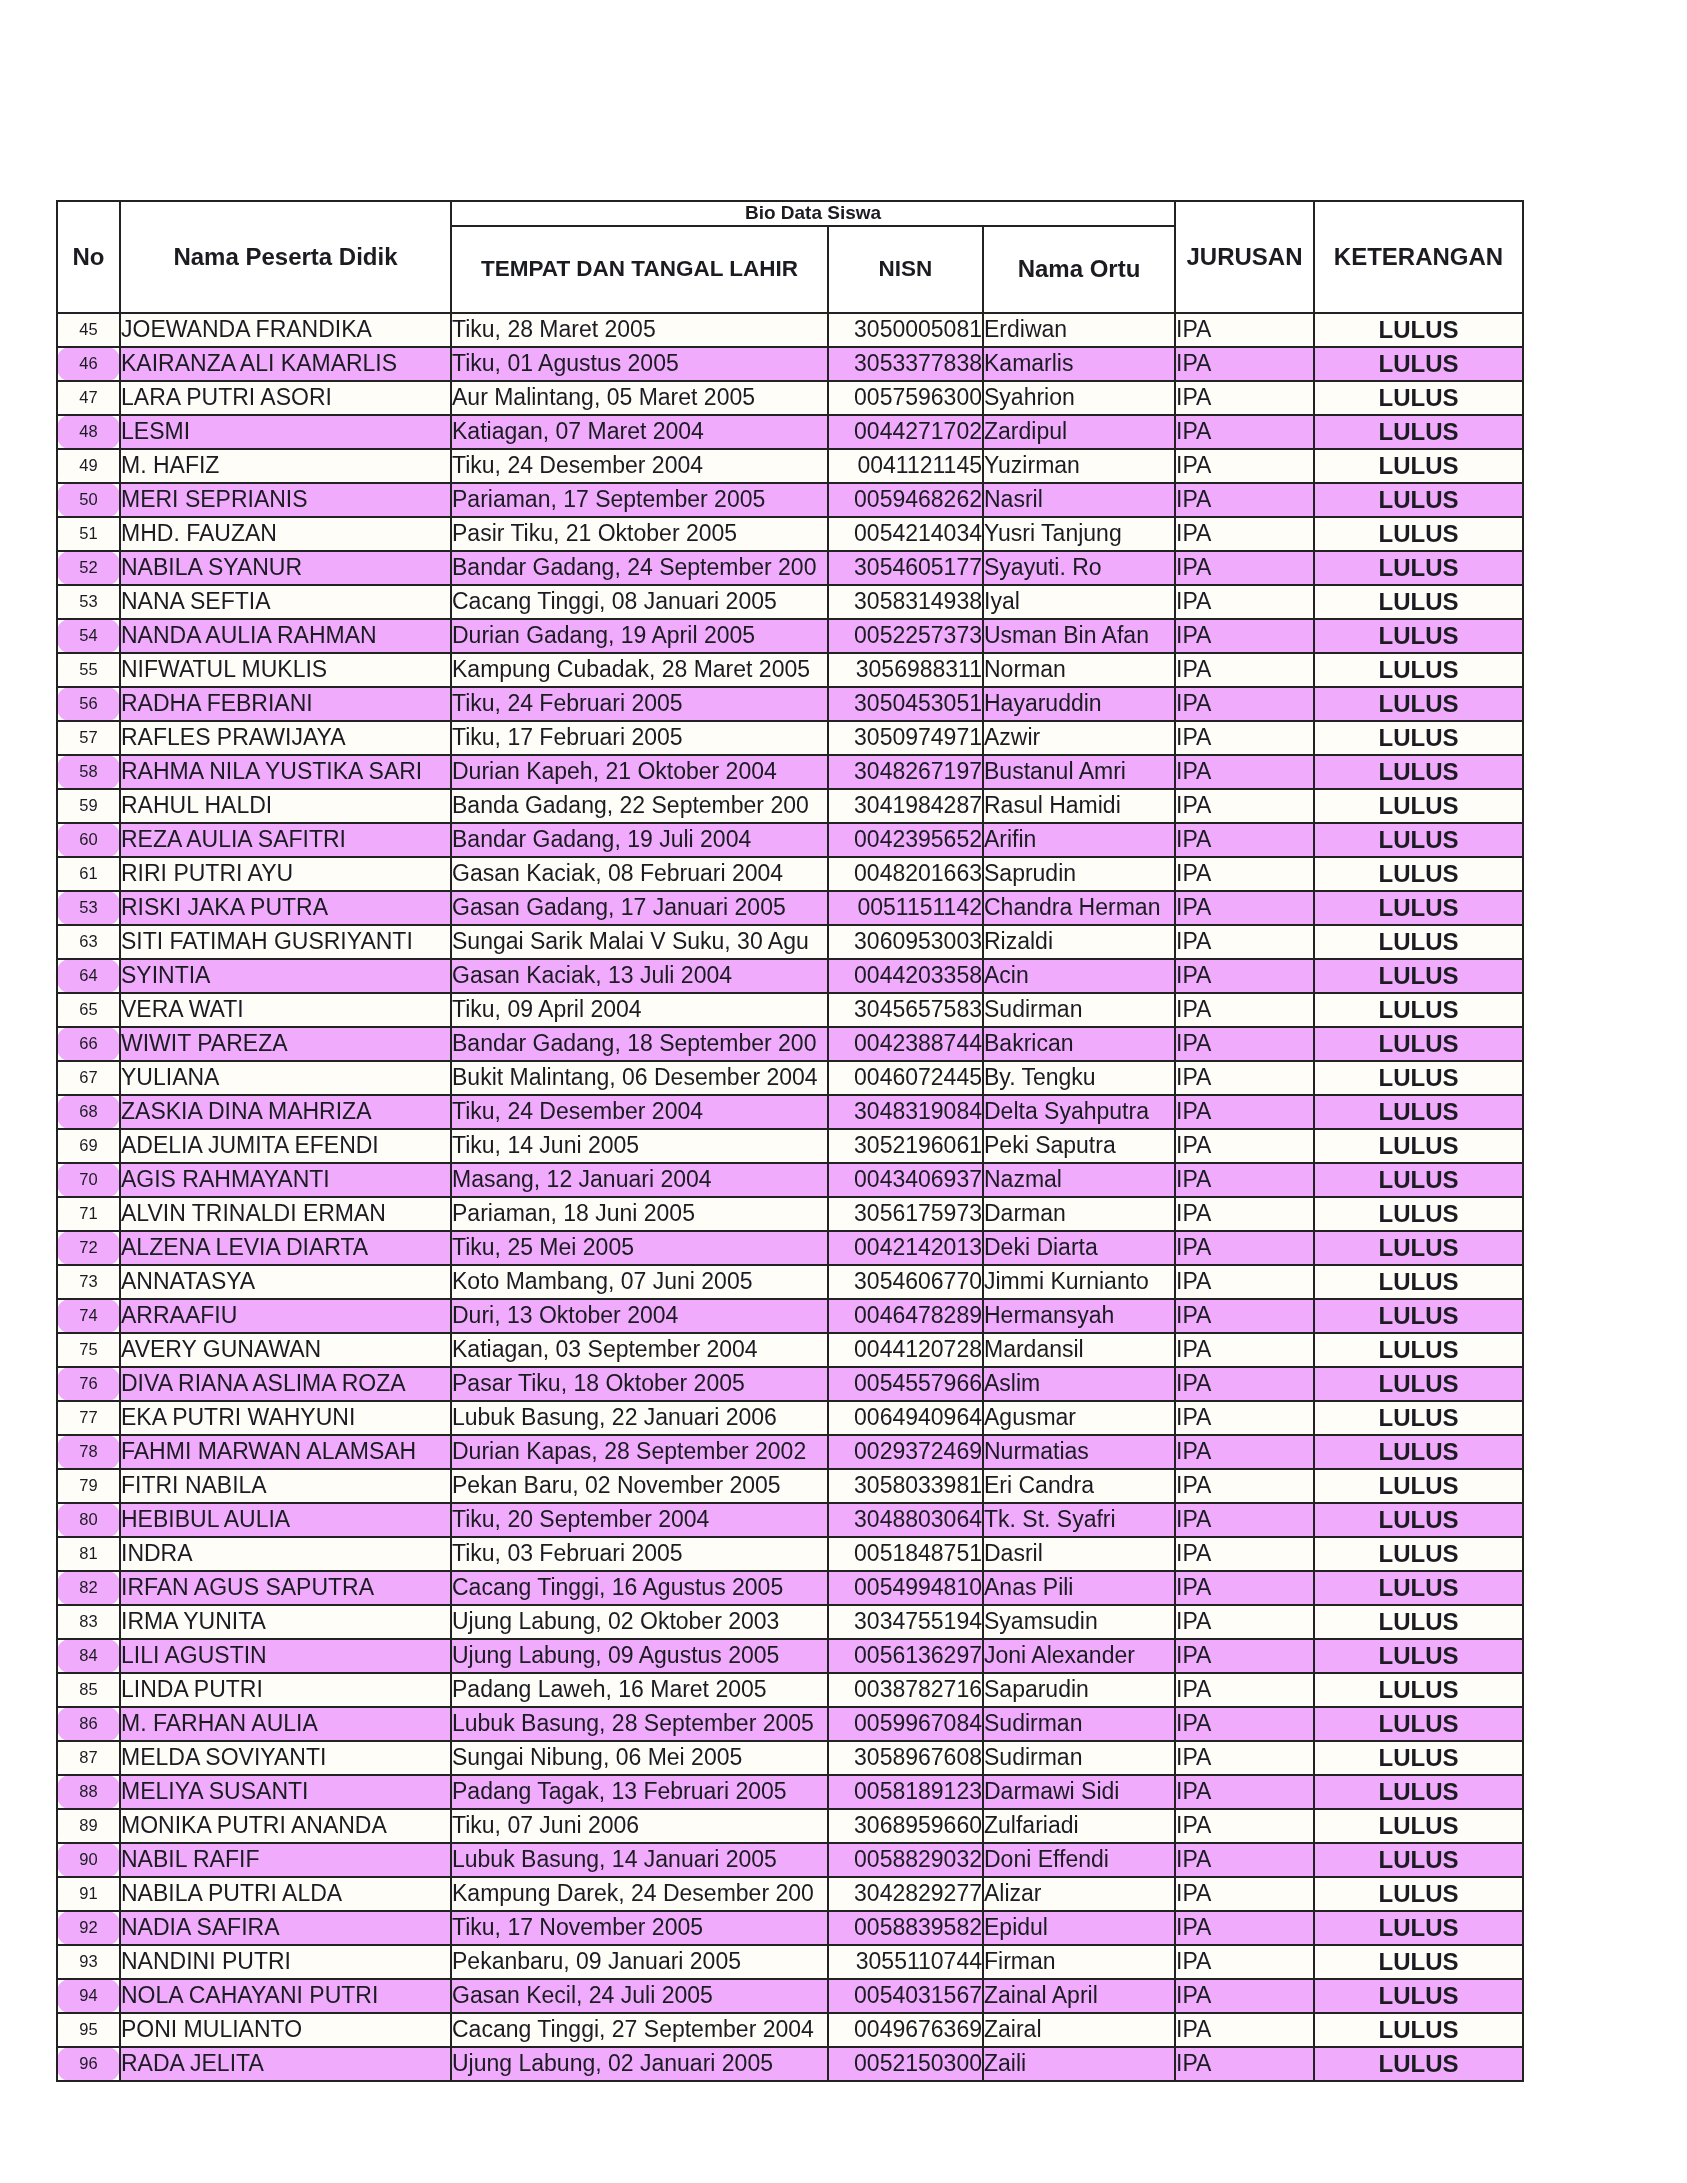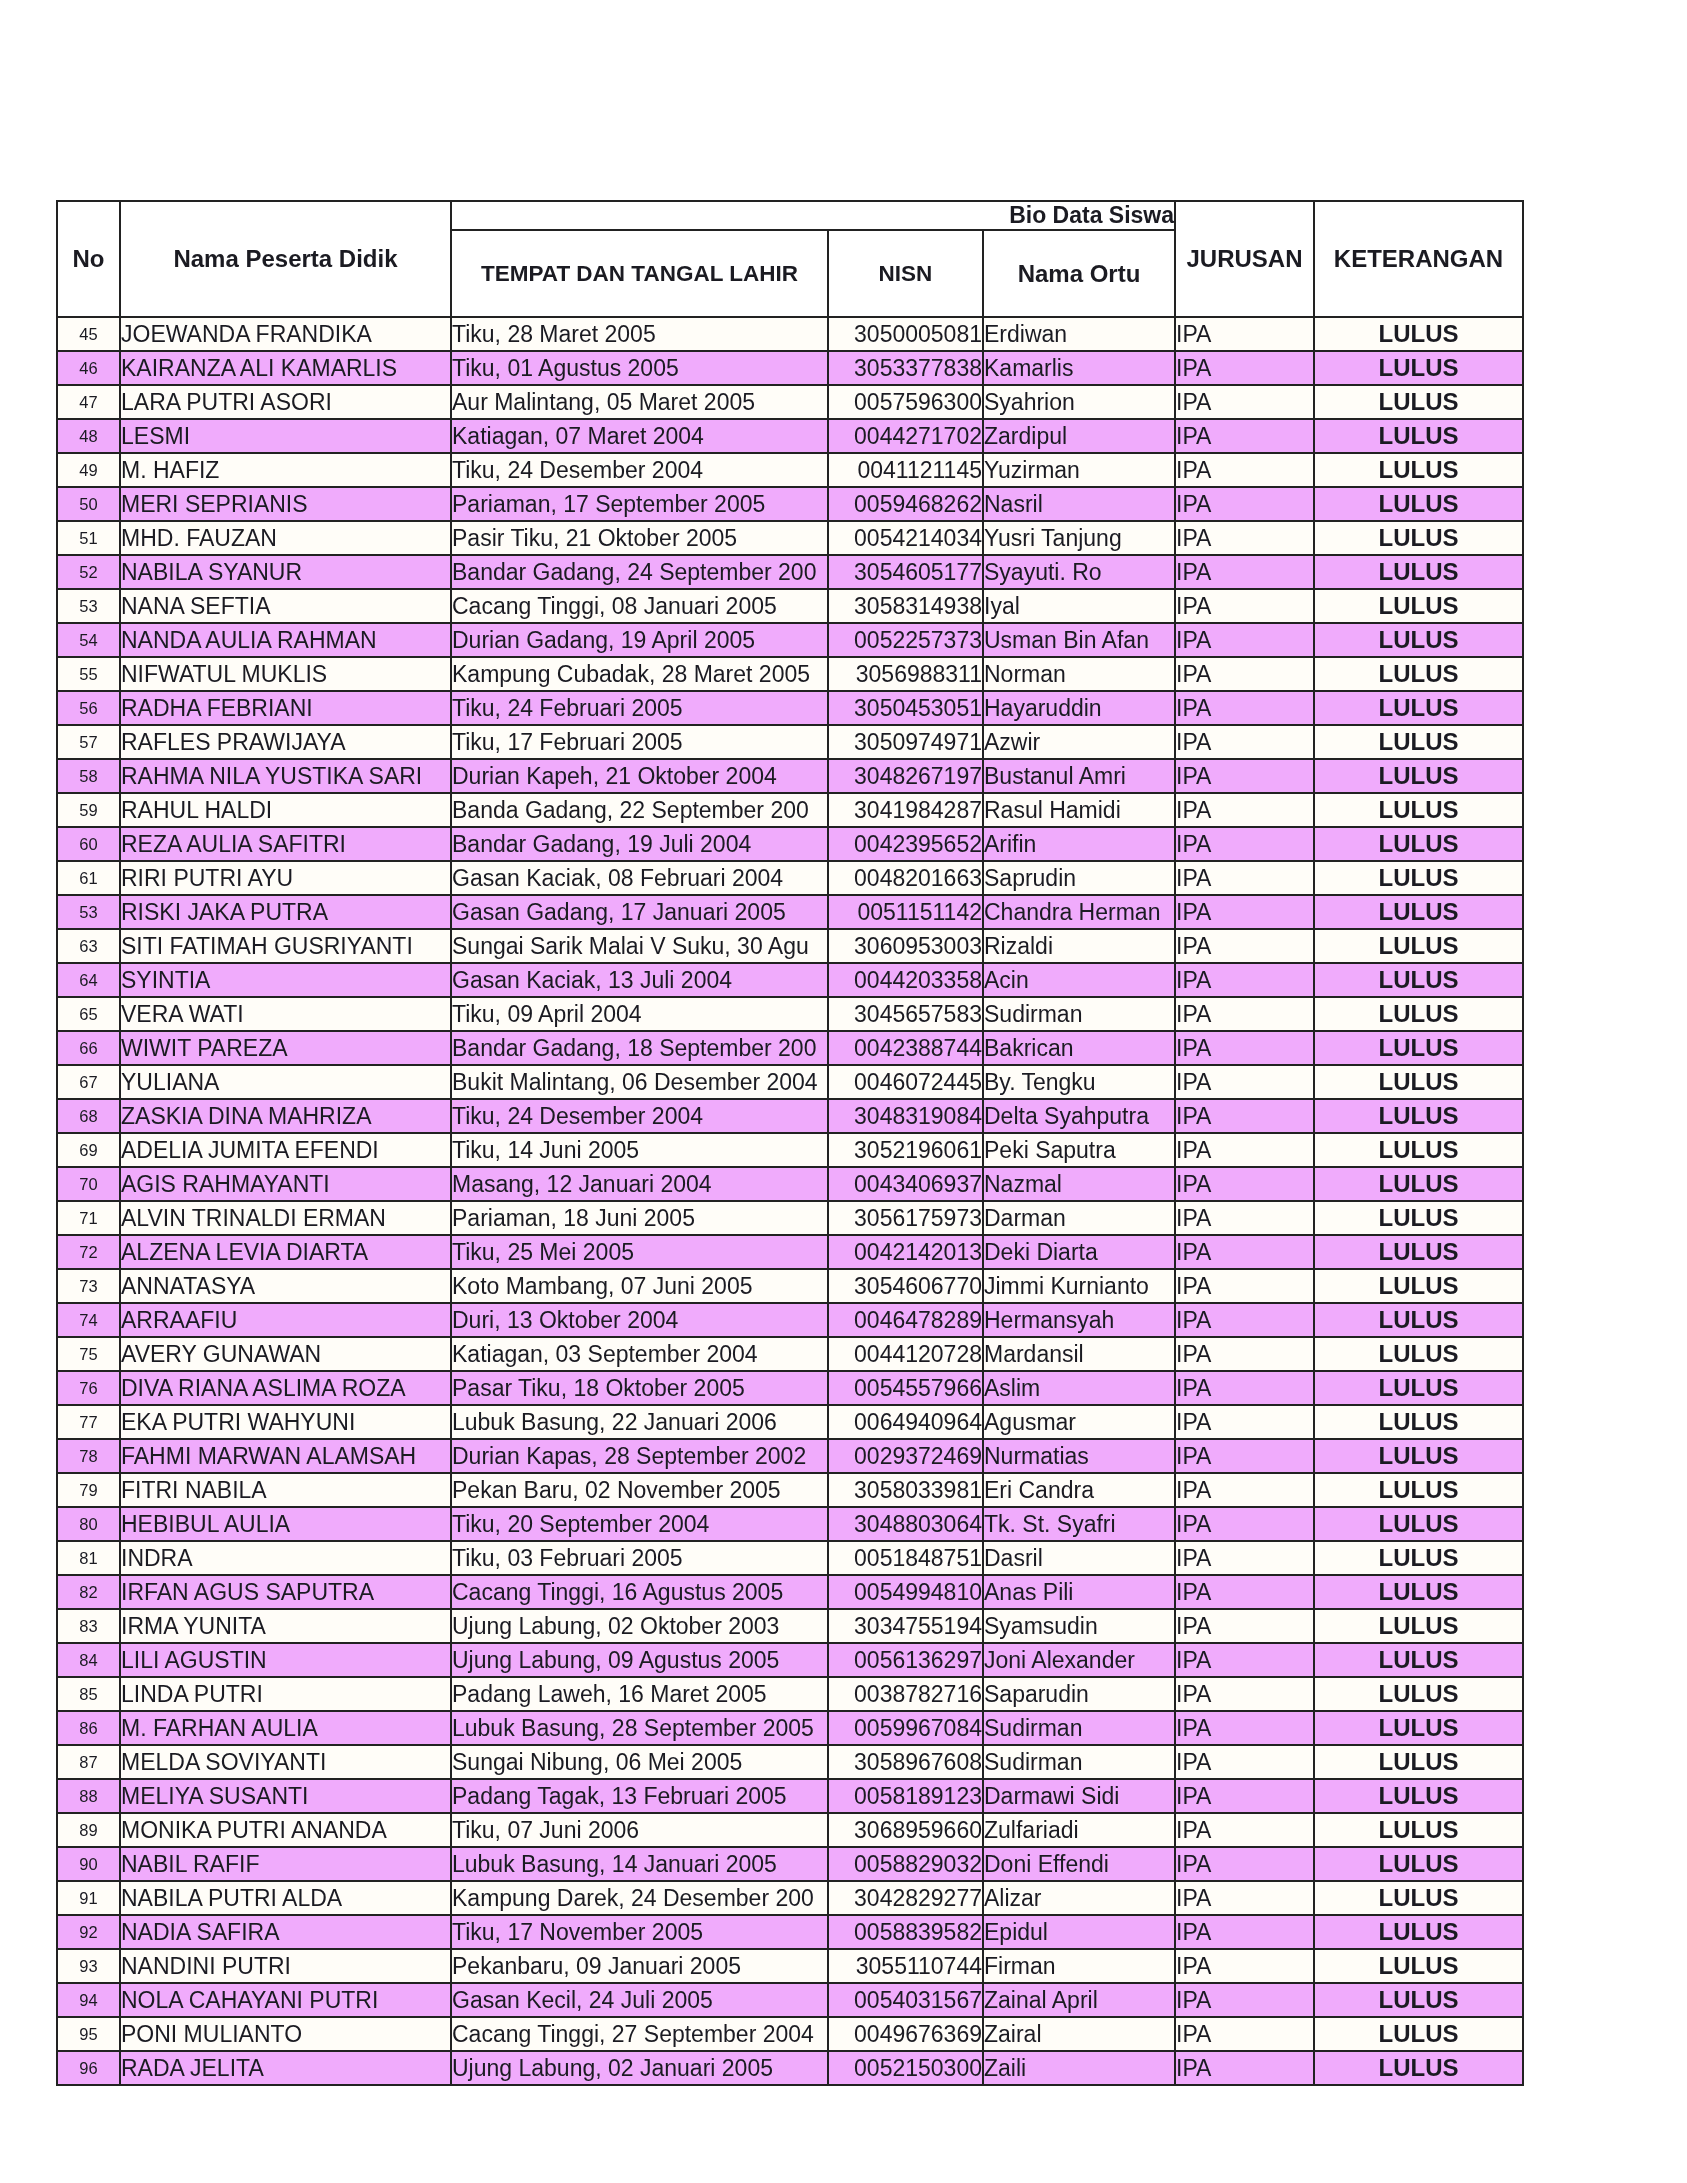--- a/index.html
+++ b/index.html
@@ -9,25 +9,25 @@
                  table-layout:fixed; width:1466px; }
     table.grid col.c-no { width:63px; }
     table.grid col.c-name { width:331px; }
     table.grid col.c-ttl { width:377px; }
     table.grid col.c-nisn { width:155px; }
     table.grid col.c-ortu { width:192px; }
     table.grid col.c-jur { width:139px; }
     table.grid col.c-ket { width:209px; }
     table.grid td, table.grid th { border:2px solid #222; padding:0; overflow:hidden; white-space:nowrap; }
     th { font-weight:bold; font-size:24px; text-align:center; vertical-align:middle; }
-    th.small { font-size:23px; height:22.5px;text-align:right; }
+    th.small { font-size:19px; height:22.5px; }
     th.h2 { height:85px; }
     th.sub { font-size:22.5px; padding-top:9.3px;border-radius:31px; }
     td { height:32px; font-size:23px; vertical-align:middle; }
-    td.no { font-size:16.5px; text-align:center; }
+    td.no { font-size:16.5px; text-align:center;border-radius:13px; }
     td.name { padding-left:4px; }
     td.ttl { padding-left:4px; }
     td.nisn { text-align:right; padding-right:5.3px; }
     td.ortu { padding-left:4px; }
     td.jur { text-align:left; }
     td.ket { text-align:center; font-weight:bold; font-size:24px; }
     tr.data { background:#f0abfc; }
     tr.data:nth-child(odd) { background:#fffdf8; }
   </style>
 </head>

